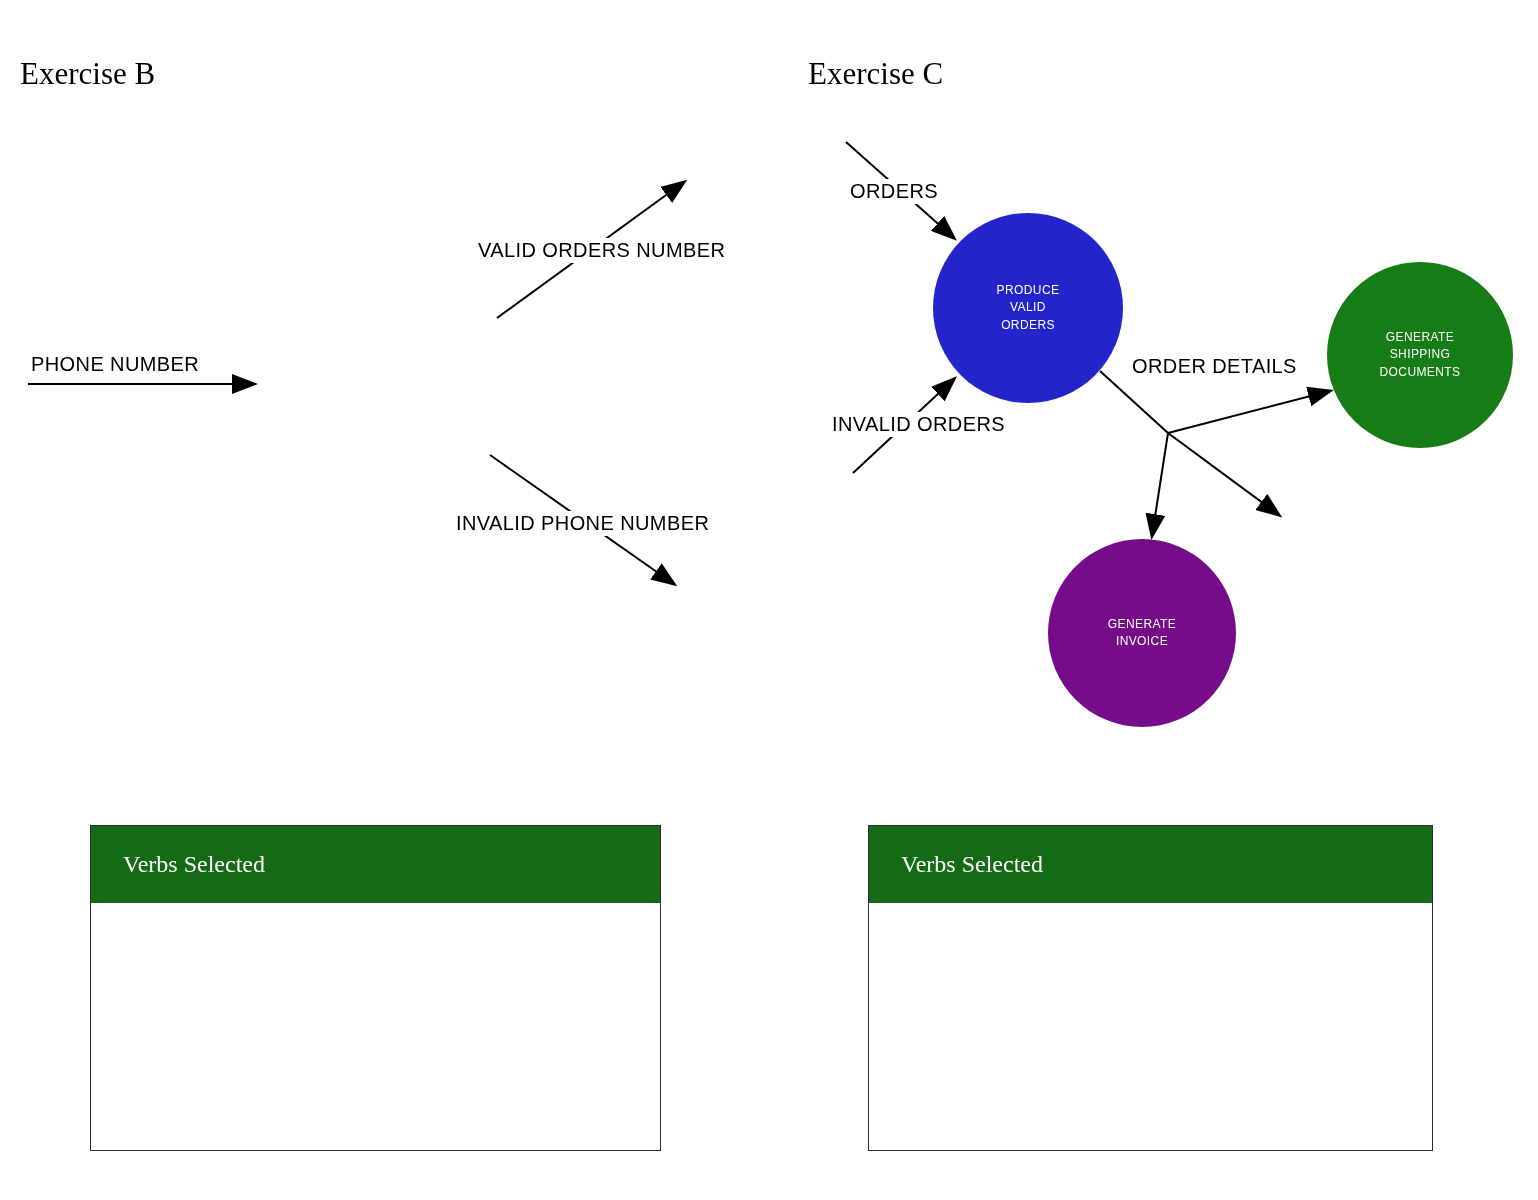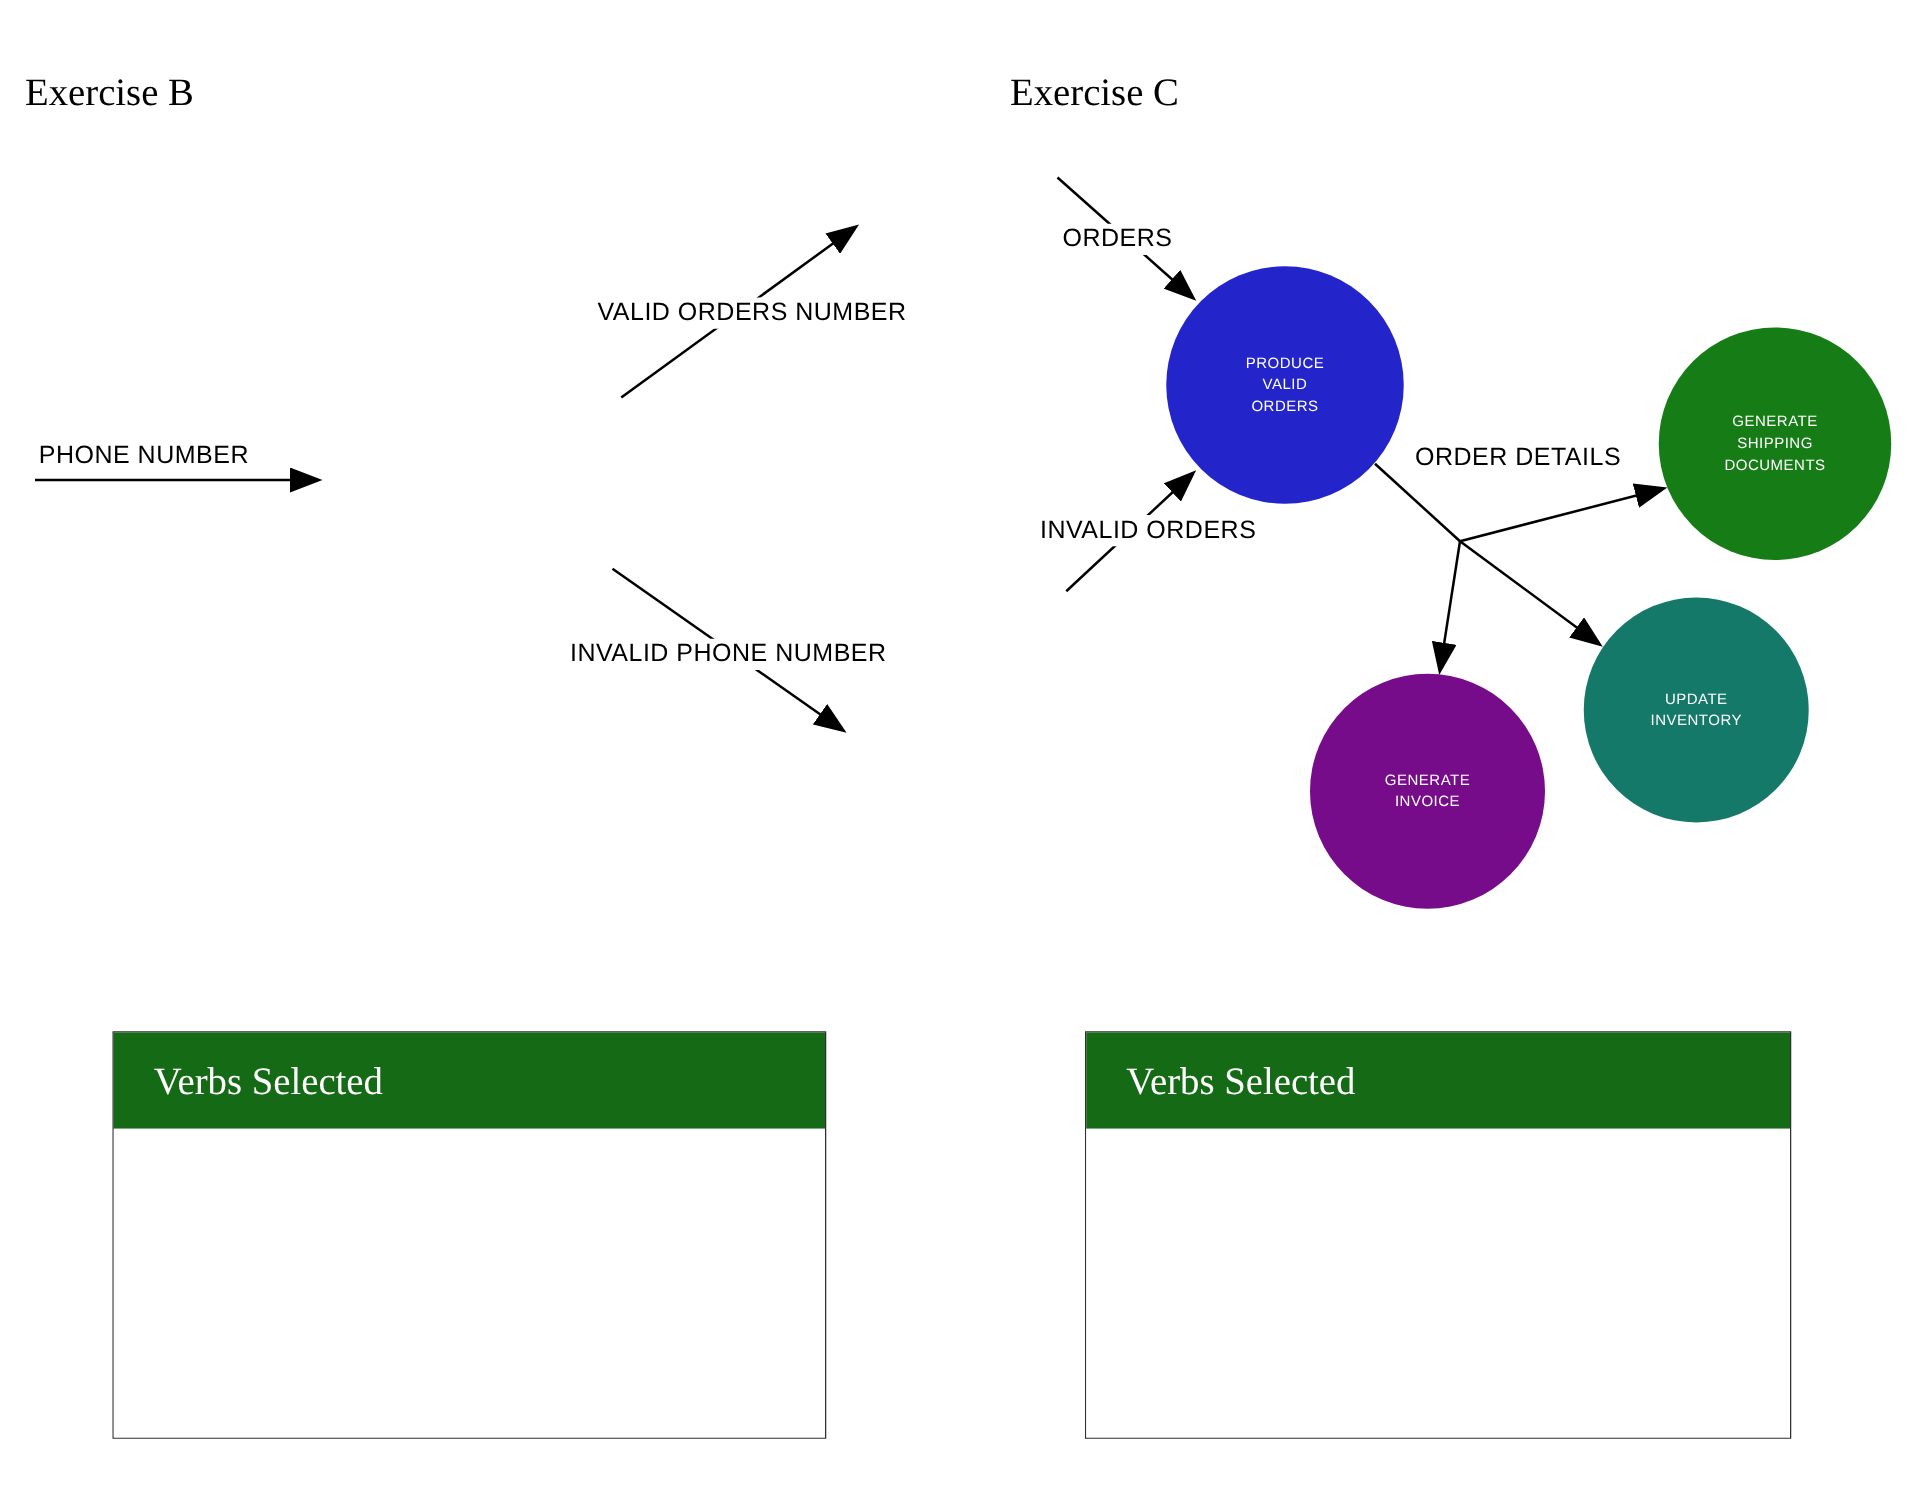--- a/index.html
+++ b/index.html
@@ -60,21 +60,21 @@
     flex-direction: column;
     background: #ffffff;
   }
   .verbs-header {
     height: 77px;
     display: flex;
     align-items: center;
     padding-left: 32px;
     color: #ffffff;
     font-family: "Liberation Serif", serif;
-    font-size: 31px;
+    font-size: 24px;
   }
   .verbs-body { flex: 1; background: #ffffff; }
 </style>
 </head>
 <body>
 
 <div class="canvas">
 
   <svg class="arrow-layer" viewBox="0 0 1538 1200" aria-hidden="true">
     <defs>
@@ -102,22 +102,20 @@
   <div class="flow-label" style="left:28px; top:352px;">PHONE NUMBER</div>
   <div class="flow-label" style="left:475px; top:238px;">VALID ORDERS NUMBER</div>
   <div class="flow-label" style="left:453px; top:511px;">INVALID PHONE NUMBER</div>
 
   <div class="process-circle" style="left: 933px; top: 213px; width: 190px; height: 190px; background-color: rgb(36, 36, 203);">PRODUCE
 VALID
 ORDERS</div>
   <div class="process-circle" style="left: 1327px; top: 262px; width: 186px; height: 186px; background-color: rgb(22, 125, 22);">GENERATE
 SHIPPING
 DOCUMENTS</div>
-  <div class="process-circle" style="left: 1267px; top: 478px; width: 180px; height: 180px; background-color: rgb(21, 121, 106);">UPDATE
-INVENTORY</div>
   <div class="process-circle" style="left: 1048px; top: 539px; width: 188px; height: 188px; background-color: rgb(119, 12, 138);">GENERATE
 INVOICE</div>
 
   <div class="flow-label" style="left:847px; top:179px;">ORDERS</div>
   <div class="flow-label" style="left:829px; top:412px;">INVALID ORDERS</div>
   <div class="flow-label" style="left:1129px; top:354px;">ORDER DETAILS</div>
 
   <div class="verbs-box" style="left:90px; top:825px; width:571px; height:326px;">
     <div class="verbs-header" style="background-color: rgb(21, 107, 21);">
       <span>Verbs Selected</span>

